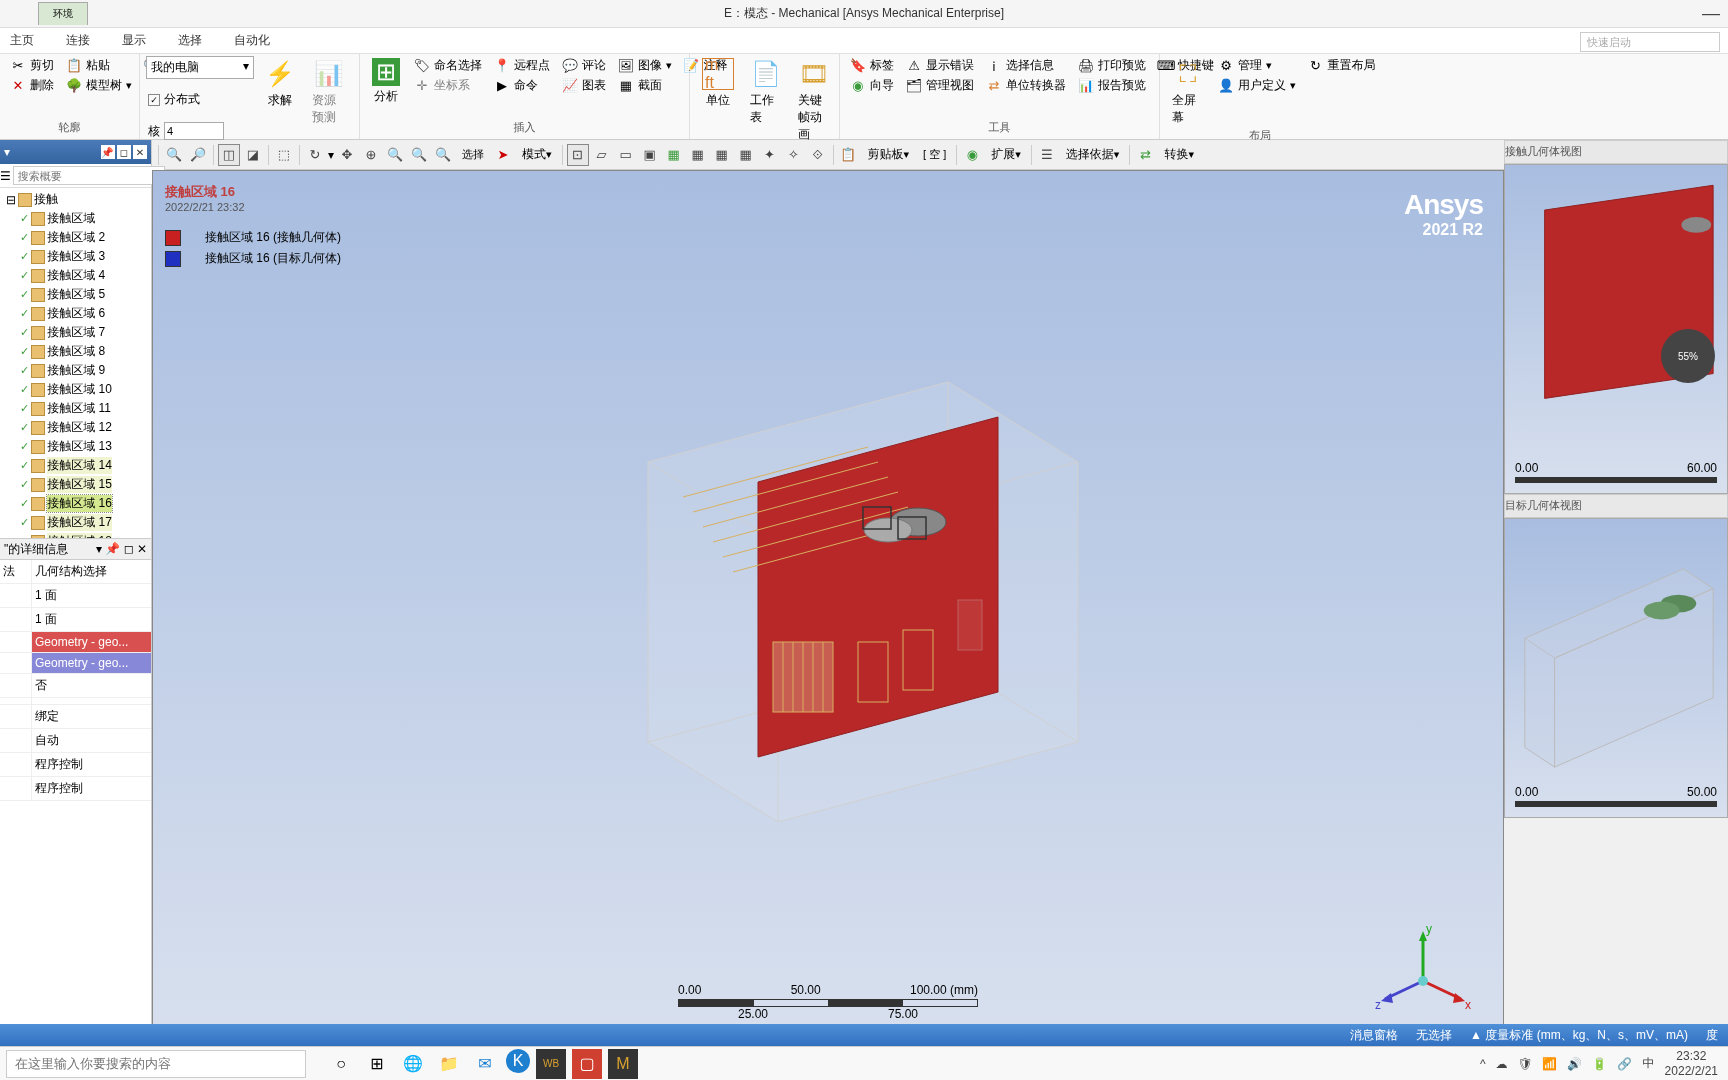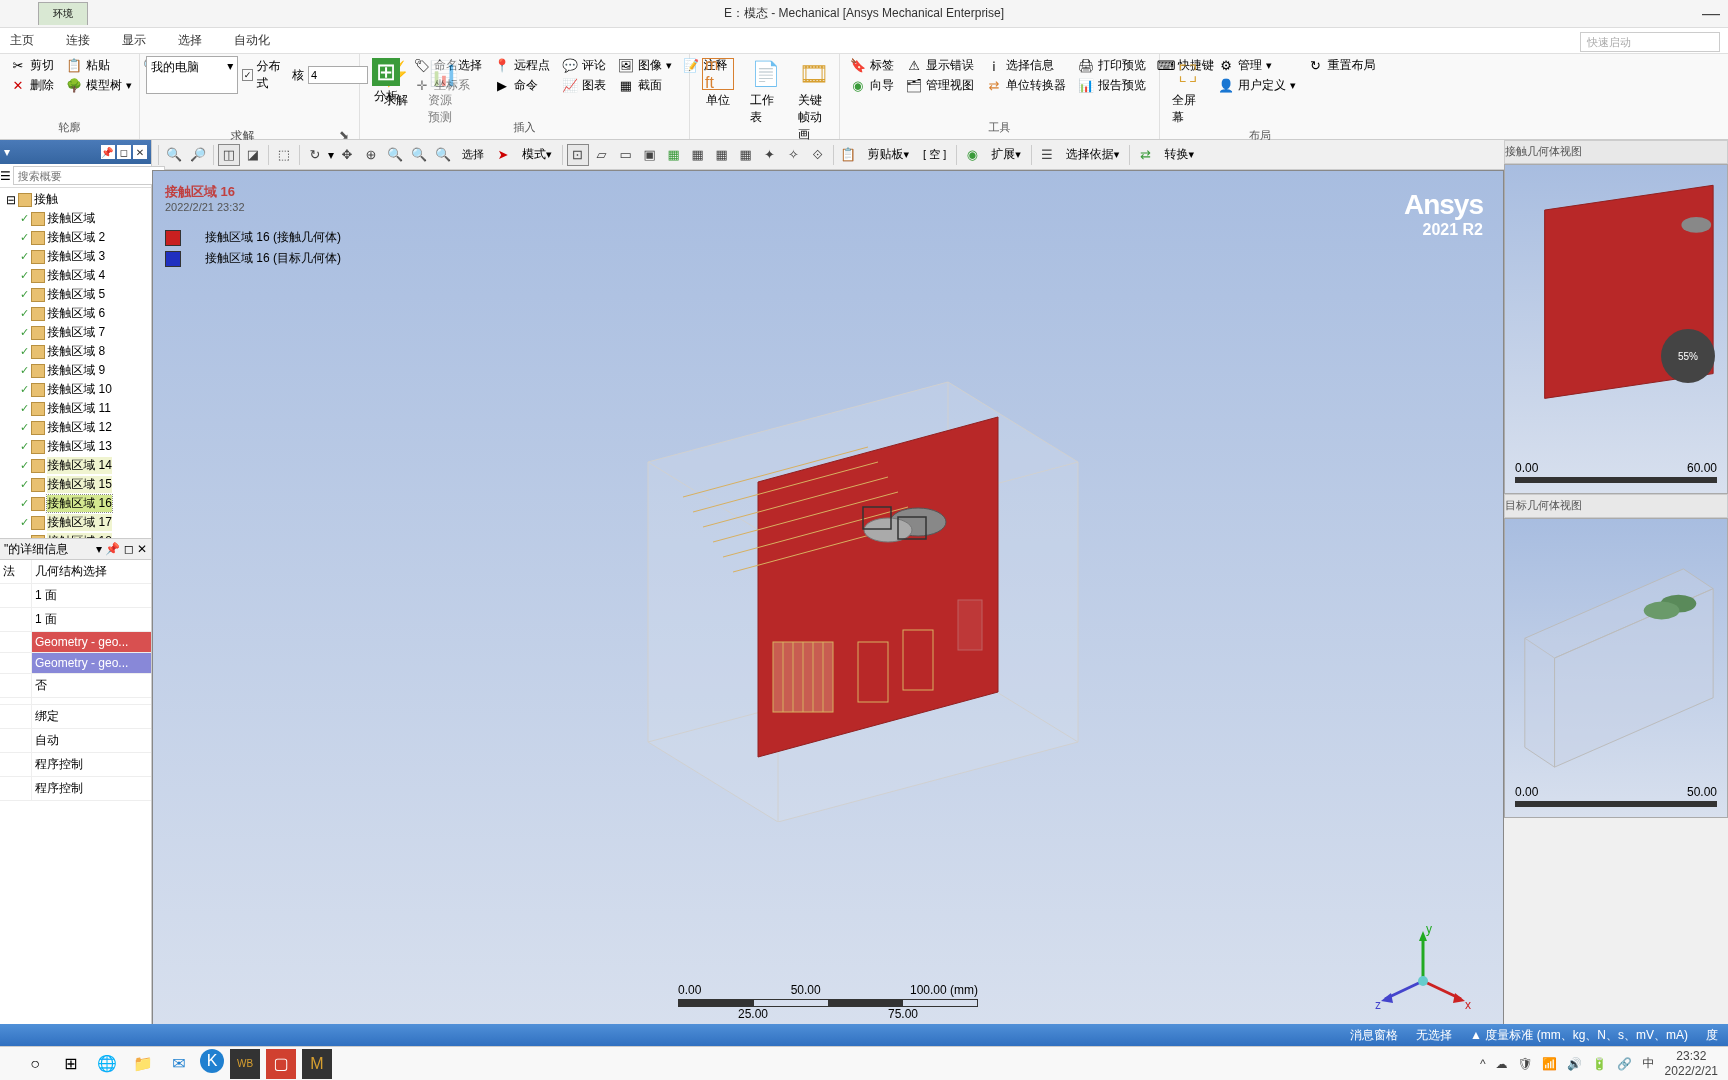--- a/index.html
+++ b/index.html
@@ -119,21 +119,21 @@
             <span class="ico">🔍</span>
             <span>找出</span>
           </div>
       </div>
     </div>
     <div class="rg-label">轮廓</div>
   </div>
 
   <div class="ribbon-group" style="width:220px">
     <div class="rg-content">
-      <div style="display:flex;flex-direction:row;gap:2px">
+      <div style="display:flex;flex-direction:column;gap:10px">
         <div class="dropdown"><span>我的电脑</span> <span style="float:right">▾</span></div>
         <div class="chkbox">
             <span style="border:1px solid #888;width:12px;height:12px;display:inline-flex;align-items:center;justify-content:center;font-size:9px">✓</span>
             <span>分布式</span>
           </div>
         <div class="chkbox">
             <span>核</span> 
             <input class="num-input" value="4" style="">
           </div>
       </div>
@@ -619,20 +619,21 @@
 </div>
 
 <div class="status-bar">
   <span>消息窗格</span>
   <span>无选择</span>
   <span>▲ <span>度量标准 (mm、kg、N、s、mV、mA)</span></span>
   <span>度</span>
 </div>
 
 <div class="taskbar">
+  <input class="tb-search" placeholder="在这里输入你要搜索的内容" style="">
   <div class="tb-icons">
     <div class="tb-ico">○</div>
     <div class="tb-ico">⊞</div>
     <div class="tb-ico" style="color:#2080d0">🌐</div>
     <div class="tb-ico" style="color:#d8a030">📁</div>
     <div class="tb-ico" style="color:#2080d0">✉</div>
     <div class="tb-ico" style="background:#2080d0;color:#fff;border-radius:50%;width:24px;height:24px">K</div>
     <div class="tb-ico" style="background:#333;color:#d8a030;font-size:10px">WB</div>
     <div class="tb-ico" style="background:#d04030;color:#fff">▢</div>
     <div class="tb-ico" style="background:#333;color:#d8a030">M</div>

